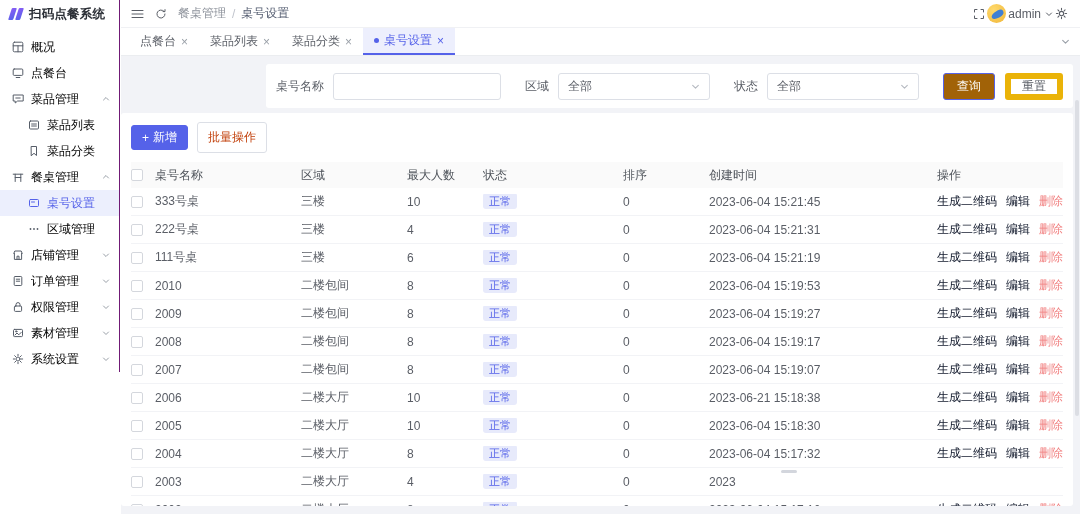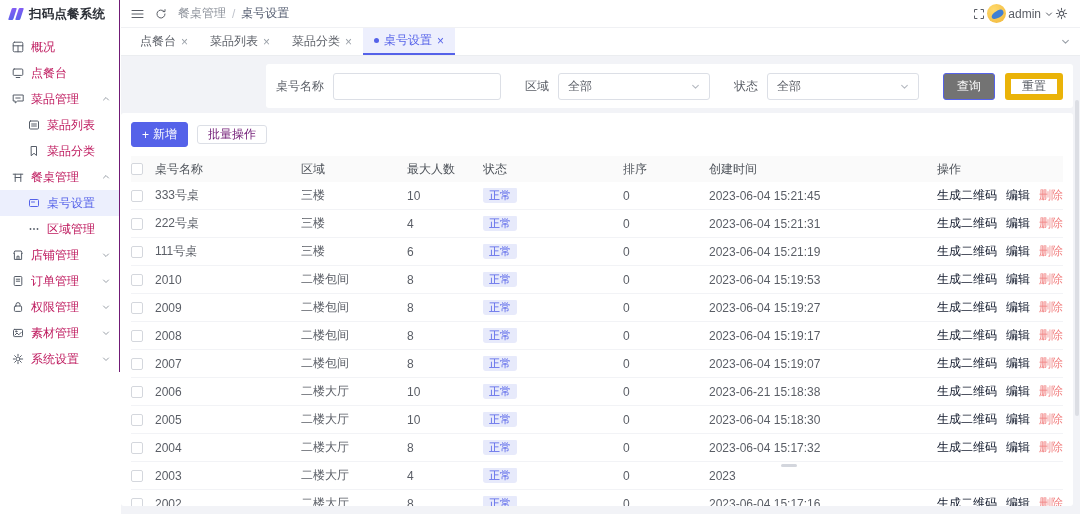--- a/index.html
+++ b/index.html
@@ -12,21 +12,21 @@
   .ic { stroke:currentColor; fill:none; stroke-width:1; stroke-linecap:round; stroke-linejoin:round; }
 
   
   .sidebar { position:absolute; left:0; top:0; width:120px; height:372px; background:#fff; border-right:1px solid #701a75; z-index:2; }
   .logo { height:28px; display:flex; align-items:center; padding-left:10px; gap:7px; }
   .logo-icon { display:flex; gap:2px; }
   .logo-icon i { display:block; width:5px; height:12px; border-radius:1px;
     background:linear-gradient(140deg,#8b5cf6,#5562e9); transform:skewX(-18deg); }
   .logo-title { font-size:12.5px; font-weight:700; color:#2b2f36; letter-spacing:.2px; }
   .menu { padding-top:6px; }
-  .menu-item { height:26px; display:flex; align-items:center; padding:0 8px 0 12px; color:#be185d; position:relative; cursor:pointer; }
+  .menu-item { height:26px; display:flex; align-items:center; padding:0 8px 0 12px; color:#000000; position:relative; cursor:pointer; }
   .menu-item.sub { padding-left:28px; }
   .menu-item .mi-label { margin-left:7px; font-size:12px; white-space:nowrap; }
   .menu-item .ic-wrap { color:#565d68; display:flex; }
   .menu-item.active { background:#eceffd; color:#5562e9; }
   .menu-item.active .ic-wrap { color:#5562e9; }
   .mi-arrow { position:absolute; right:9px; color:#9aa0a8; display:flex; }
 
   
   .main { position:absolute; left:121px; top:0; width:959px; height:514px; display:flex; flex-direction:column; background:#fff; }
 
@@ -52,28 +52,28 @@
   .content { flex:1; background:#f2f3f7; padding:8px 7px; display:flex; flex-direction:column; gap:5px; overflow:hidden;align-items:flex-end; }
 
   
   .filter-card { background:#fff; border-radius:3px; height:44px; display:flex; align-items:center; padding:0 10px; flex:none; }
   .f-label { color:#5a5e66; margin-right:9px; white-space:nowrap; }
   .f-label.spaced { margin-left:24px; }
   .f-input { width:168px; height:27px; border:1px solid #dcdfe6; border-radius:3px; padding:0 8px; font-size:12px; color:#303133; outline:none; font-family:inherit; }
   .f-select { width:152px; height:27px; border:1px solid #dcdfe6; border-radius:3px; display:flex; align-items:center; justify-content:space-between; padding:0 9px; color:#5a5e66; background:#fff; cursor:pointer; }
   .f-select .sel-chevron { color:#b6bac1; display:flex; }
   .btn { height:27px; border-radius:3px; font-size:12px; font-family:inherit; cursor:pointer; display:inline-flex; align-items:center; }
-  .btn-primary { background:#737373; color:#fff; border:1px solid #5562e9; padding:0 13px; margin-left:24px; }
+  .btn-primary { background:#a16207; color:#fff; border:1px solid #5562e9; padding:0 13px; margin-left:24px; }
   .btn-plain { background:#fff; color:#5a5e66; border:6px solid #eab308; padding:0 11px; margin-left:10px; }
 
   
   .table-card { background:#fff; border-radius:3px; flex:1; padding:9px 10px 0; overflow:hidden; }
   .card-toolbar { display:flex; align-items:center; }
   .btn-add { height:25px; background:#5562e9; color:#fff; border:1px solid #5562e9; border-radius:3px; padding:0 10px; display:inline-flex; align-items:center; gap:4px; font-size:12px; cursor:pointer; }
-  .btn-batch { height:19px; background:#fff; color:#701a75; border:1px solid #dcdfe6; border-radius:3px; padding:0 10px; margin-left:9px; font-size:12px; cursor:pointer; }
+  .btn-batch { height:31px; background:#fff; color:#c2410c; border:1px solid #dcdfe6; border-radius:3px; padding:0 10px; margin-left:9px; font-size:12px; cursor:pointer; }
 
   .thead { display:flex; align-items:center; height:26px; background:#fafafa; color:#4f545b; margin-top:9px; }
   .tr { display:flex; align-items:center; height:28px; border-bottom:1px solid #f2f3f6; color:#5a5e66; }
   .td, .th { white-space:nowrap; overflow:hidden; }
   .c-check { width:24px; display:flex; align-items:center; flex:none; }
   .c-name { width:146px; flex:none; }
   .c-area { width:106px; flex:none; }
   .c-max { width:76px; flex:none; }
   .c-status { width:140px; flex:none; }
   .c-sort { width:86px; flex:none; }

